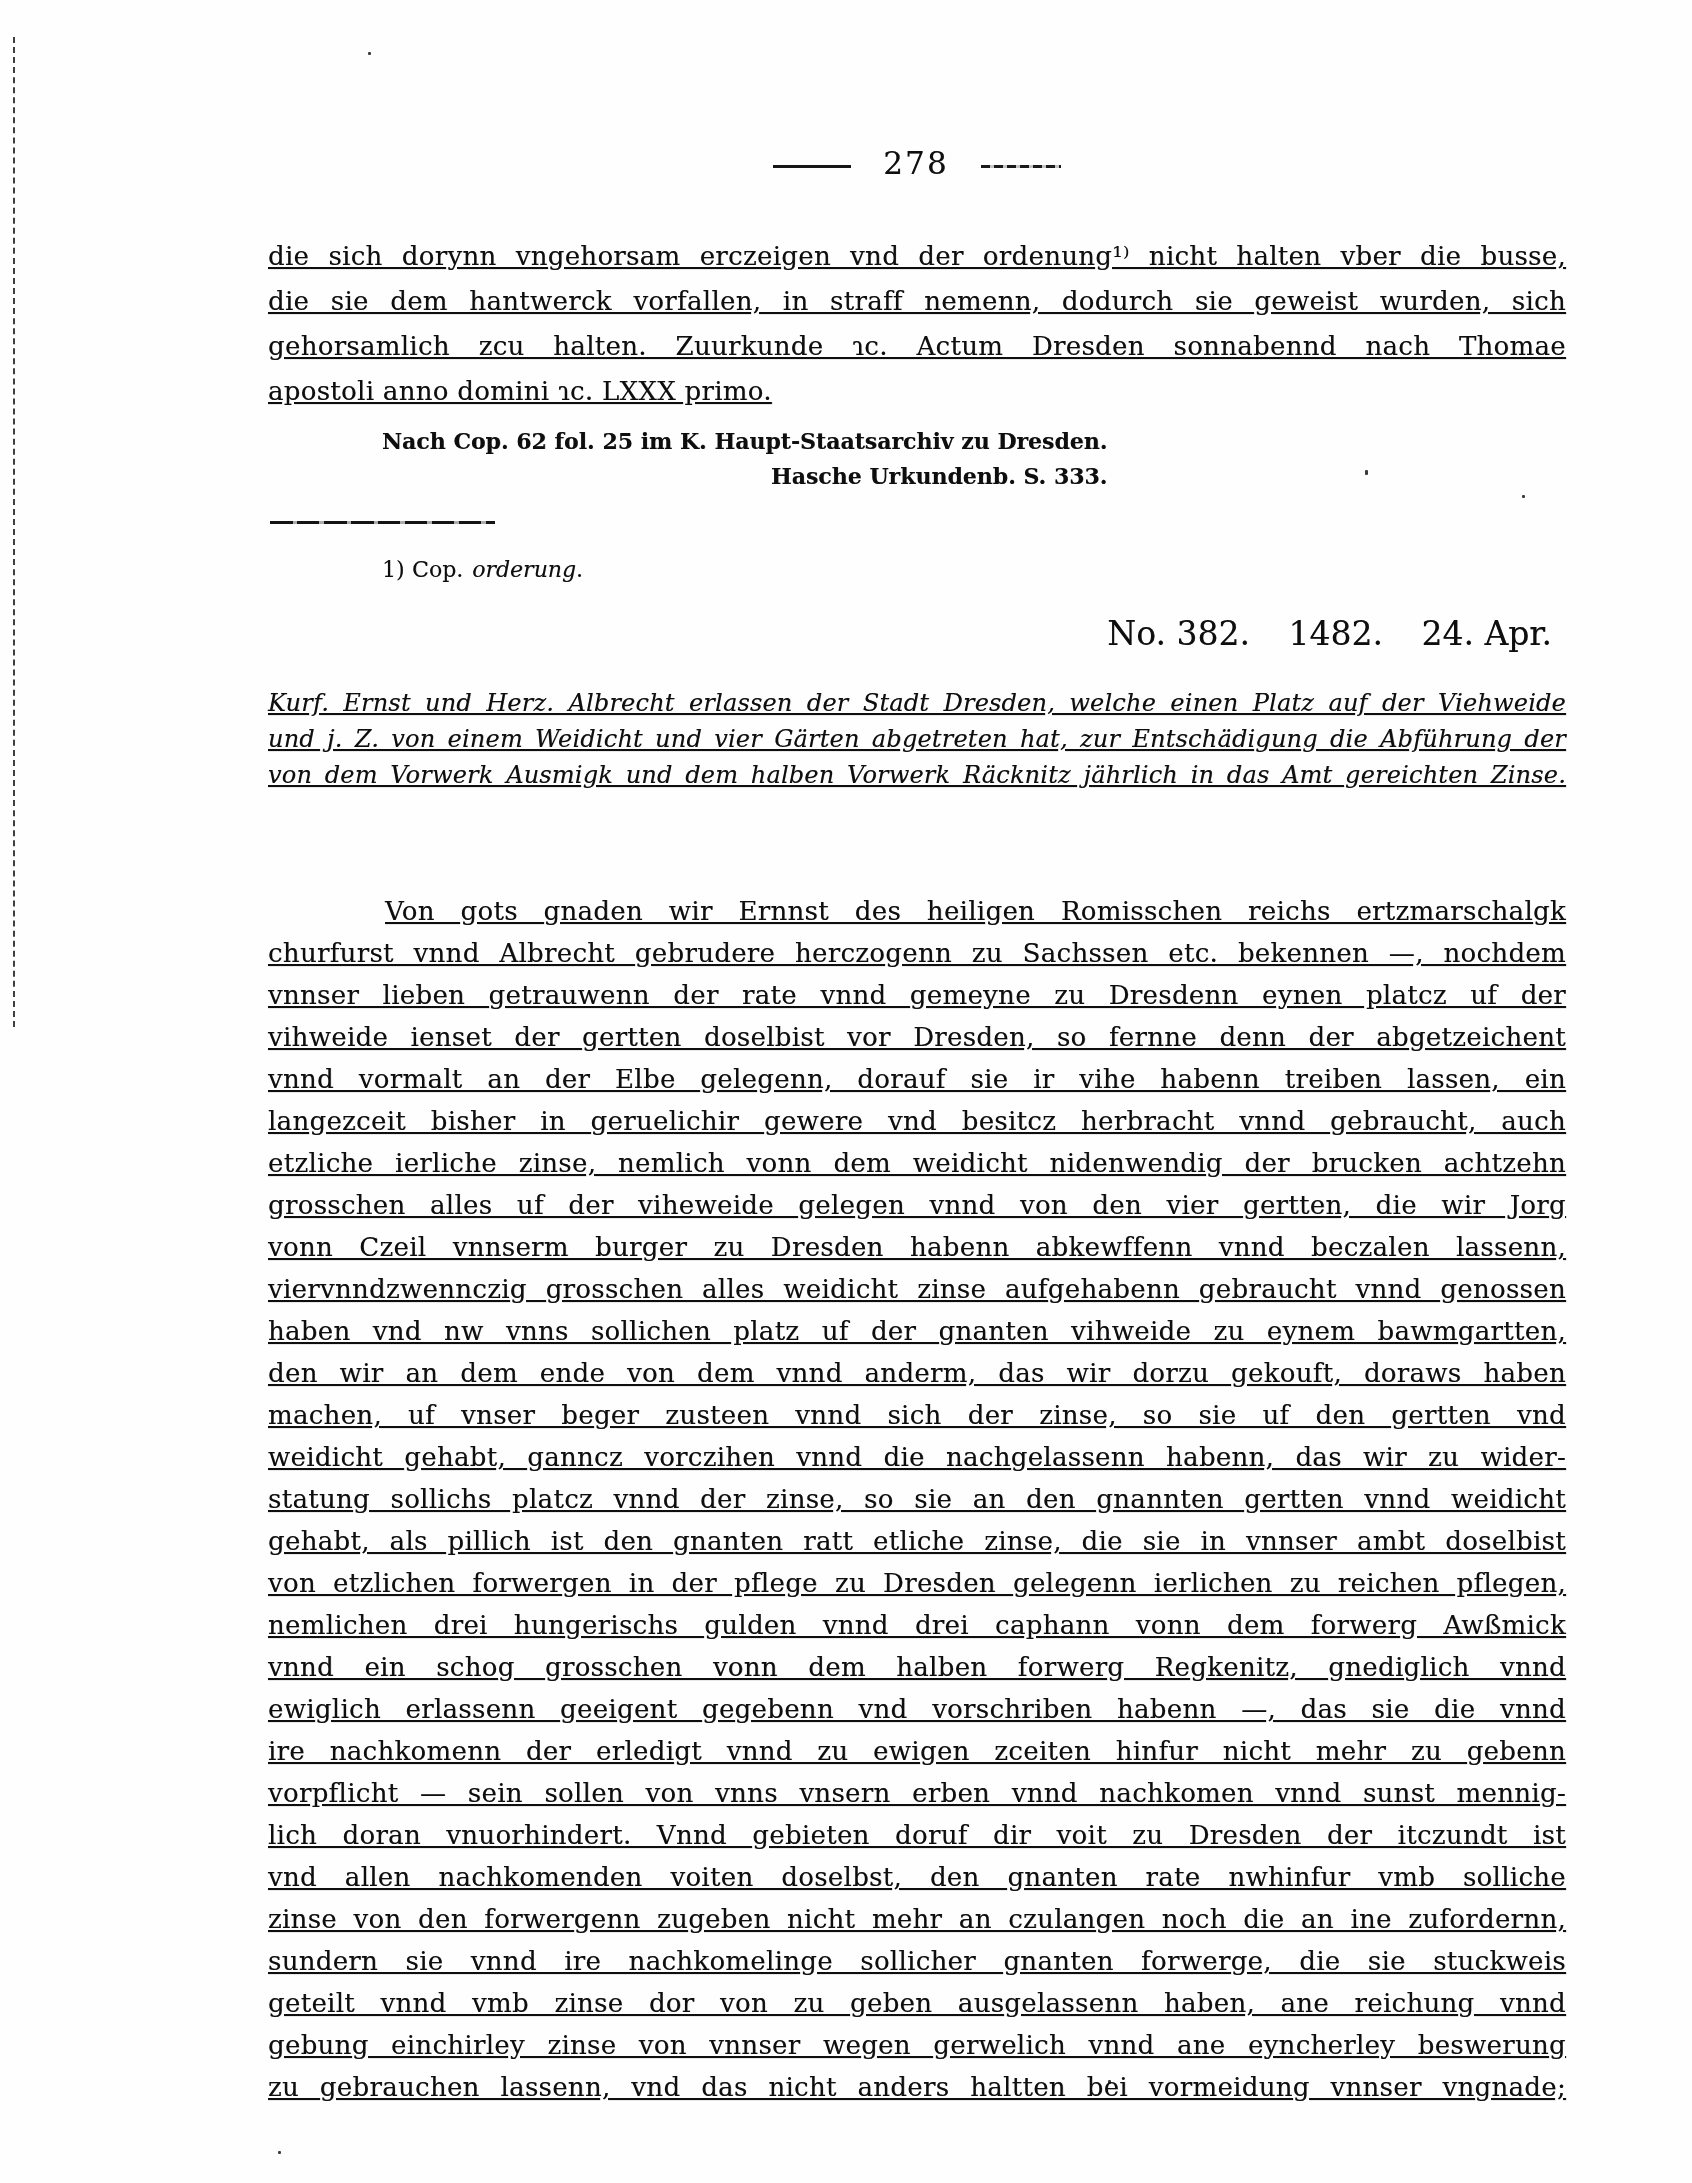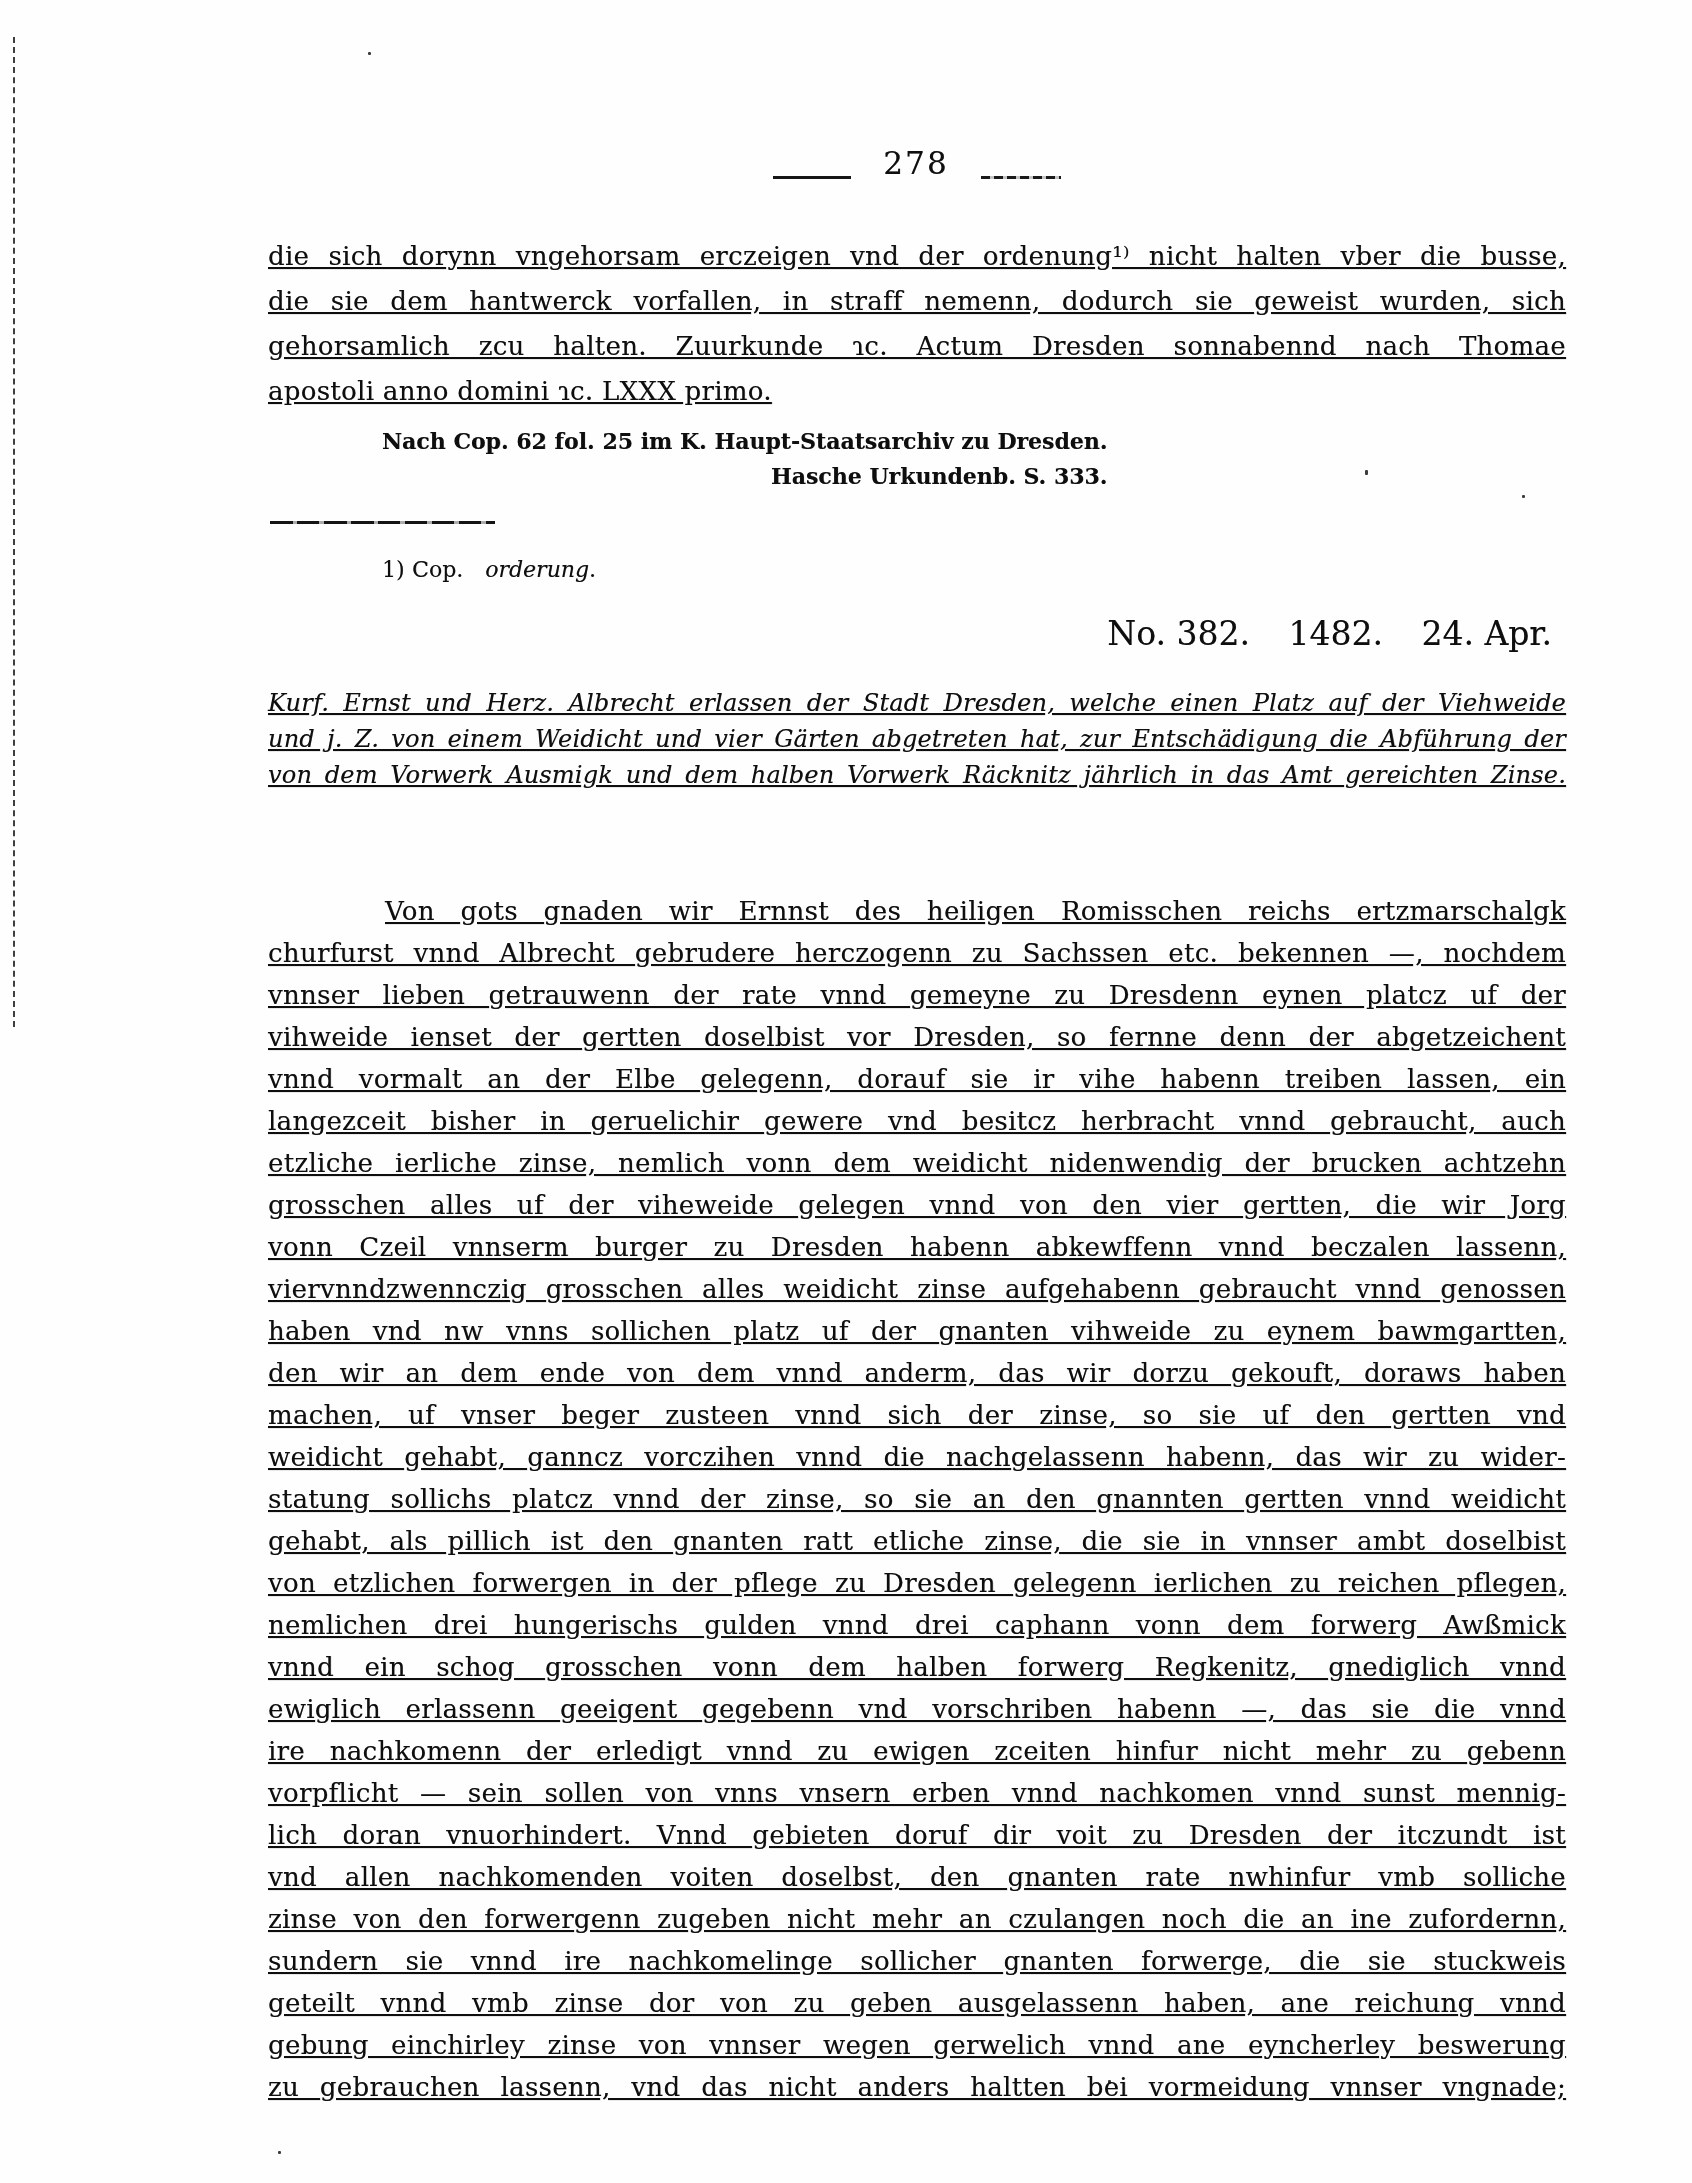--- a/index.html
+++ b/index.html
@@ -36,21 +36,21 @@
   .speck.s2 { left: 1365px; top: 470px; }
   .speck.s3 { left: 1522px; top: 495px; height: 2.7px; }
   .speck.s4 { left: 278px;  top: 2151px; height: 3.2px; }
   .speck.s5 { left: 1108px; top: 2080px; height: 3.7px; }
 
   
   .pageno-row {
     position: absolute;
     left: 268px; top: 148px; width: 1298px;
     display: flex;
-    align-items: flex-end;
+    align-items: center;
     justify-content: center;
   }
   .pageno {
     font-size: 31px;
     letter-spacing: 2.1px;
     line-height: 1;
     padding: 0 4.3px;
   }
   .h-rule {
     display: inline-block;
@@ -99,21 +99,21 @@
       #141414 0 22.5px, rgba(20,20,20,0.35) 22.5px 27px);
   }
 
   .footnote {
     position: absolute;
     left: 382px; top: 556px;
     font-size: 22px;
     line-height: 1.3;
   }
   .footnote .marker { margin-right: 7.5px; }
-  .footnote .it { font-style: italic; margin-left: 22px; }
+  .footnote .it { font-style: italic; margin-left: 9px; }
 
   .entry-heading {
     position: absolute;
     left: 268px; top: 614px; width: 1298px;
     margin: 0;
     font-size: 33px;
     font-weight: normal;
     text-align: right;
     line-height: 1.2;
   }

